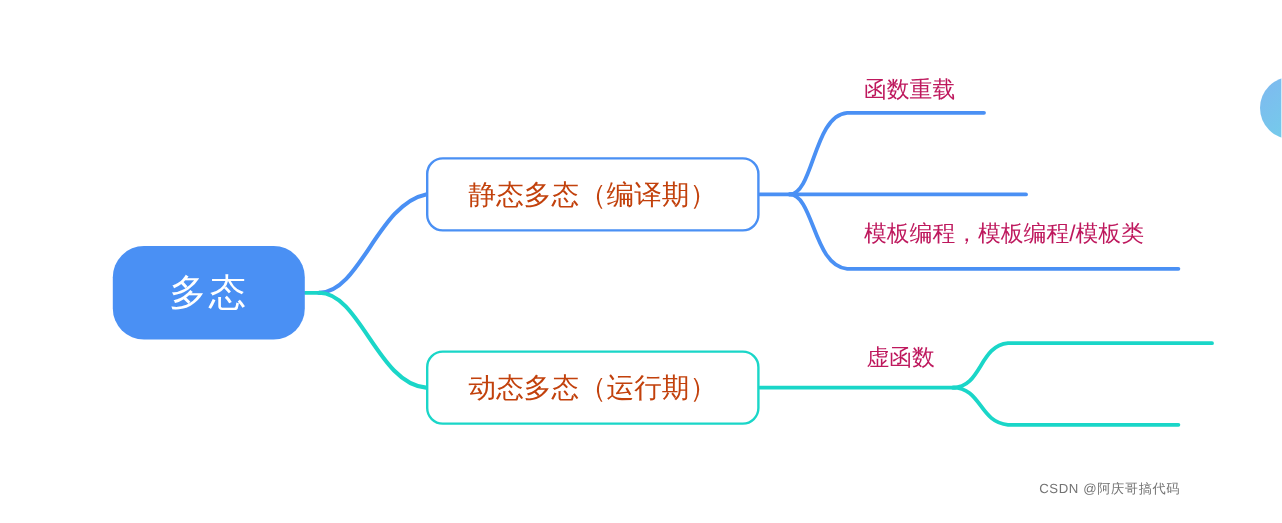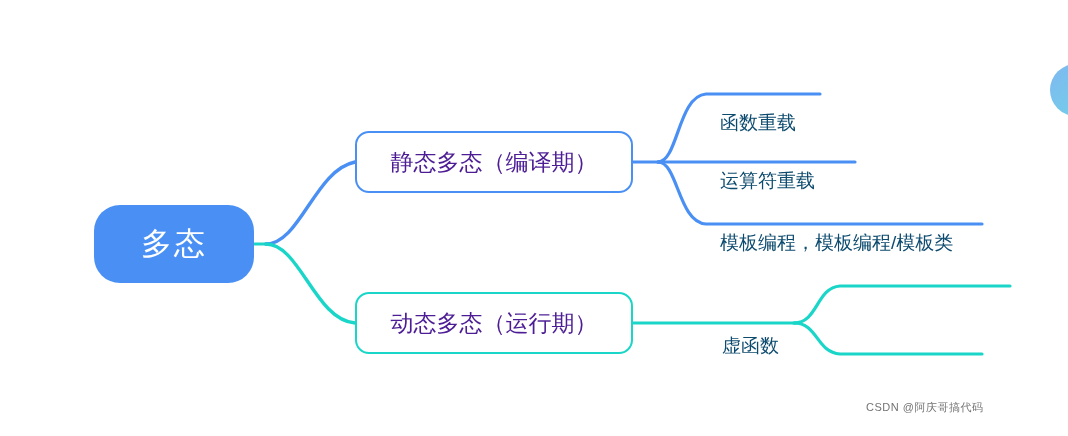--- a/index.html
+++ b/index.html
@@ -47,43 +47,42 @@
   
   .branch-node {
     position: absolute;
     height: 62px;
     background: #ffffff;
     border-radius: 14px;
     display: flex;
     align-items: center;
     justify-content: center;
     font-size: 23px;
-    color: #4c1d95;
+    color: #c2410c;
     box-sizing: border-box;
   }
   .branch-node.static-node {
     left: 355px;
     top: 131px;
     width: 278px;
     border: 2.5px solid #4a90f4;
   }
   .branch-node.dynamic-node {
     left: 355px;
     top: 292px;
     width: 278px;
     border: 2.5px solid #1ad6c8;
   }
 
   
   .leaf-label {
     position: absolute;
     font-size: 19px;
-    color: #0c4a6e;
+    color: #be185d;
     white-space: nowrap;
-    margin-top: 48px;
   }
 
   
   .edge-bubble {
     position: absolute;
     left: 1050px;
     top: 64px;
     width: 52px;
     height: 52px;
     border-radius: 50%;
@@ -130,21 +129,20 @@
   </svg>
 
   <div class="root-node">多态</div>
 
   <div class="branch-node static-node">静态多态（编译期）</div>
 
   <div class="branch-node dynamic-node">动态多态（运行期）</div>
 
   <div class="leaf-label" style="left:720px; top:62px;">函数重载</div>
 
-  <div class="leaf-label" style="left:720px; top:120px;">运算符重载</div>
 
   <div class="leaf-label" style="left:720px; top:182px;">模板编程，模板编程/模板类</div>
 
   <div class="leaf-label" style="left:722px; top:285px;">虚函数</div>
 
 
 
   <div class="edge-bubble"></div>
 
   <div class="watermark">CSDN @阿庆哥搞代码</div>

